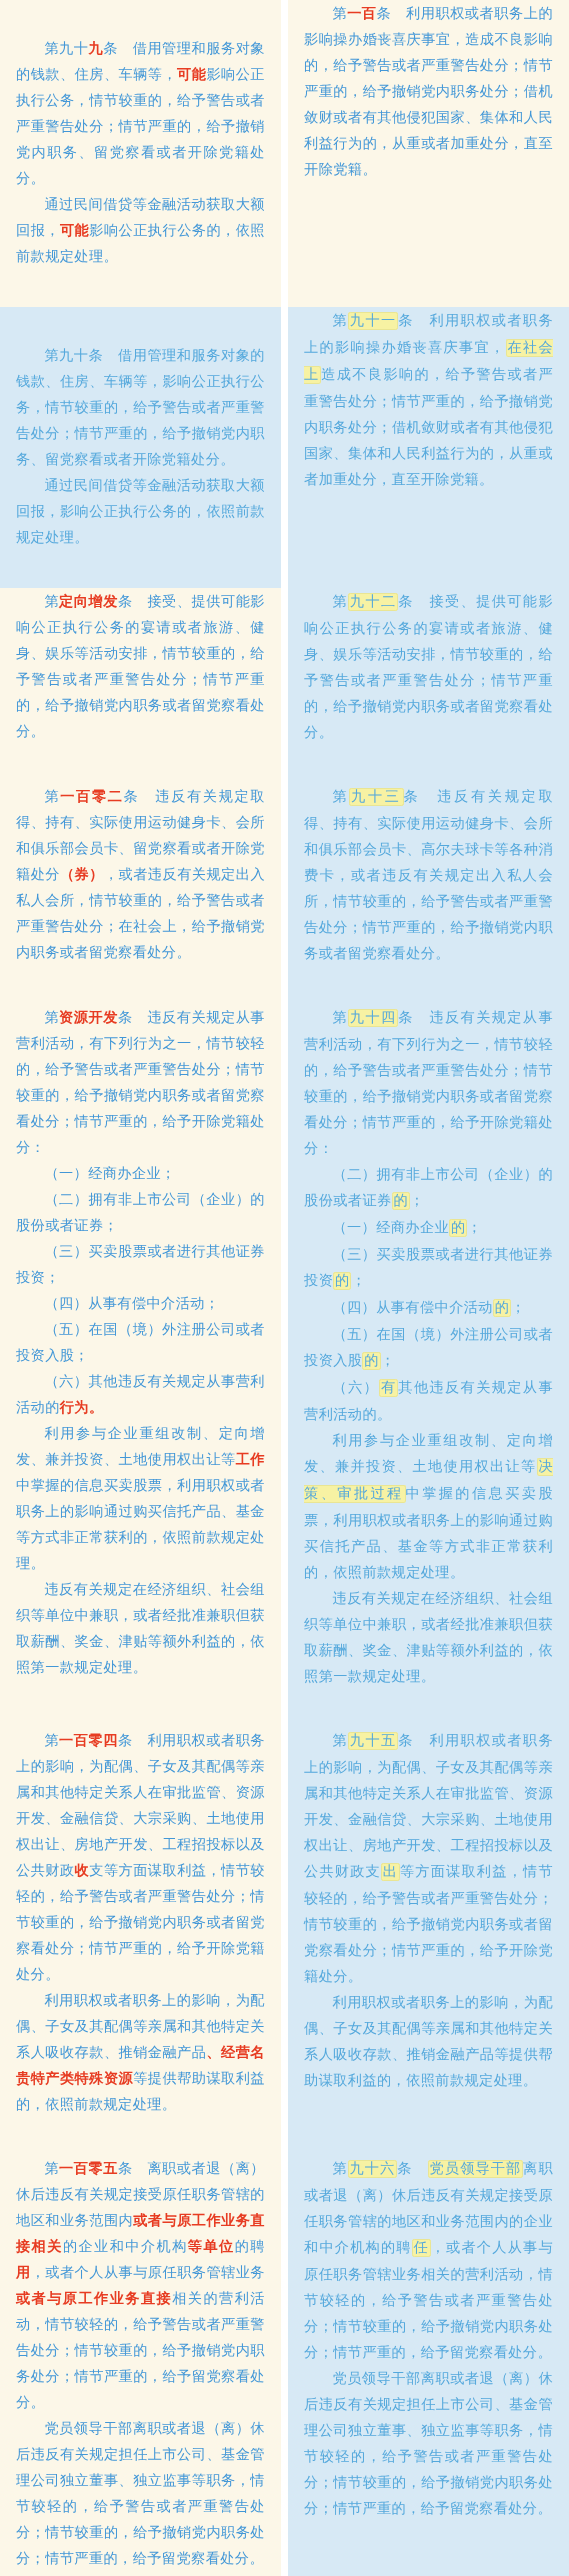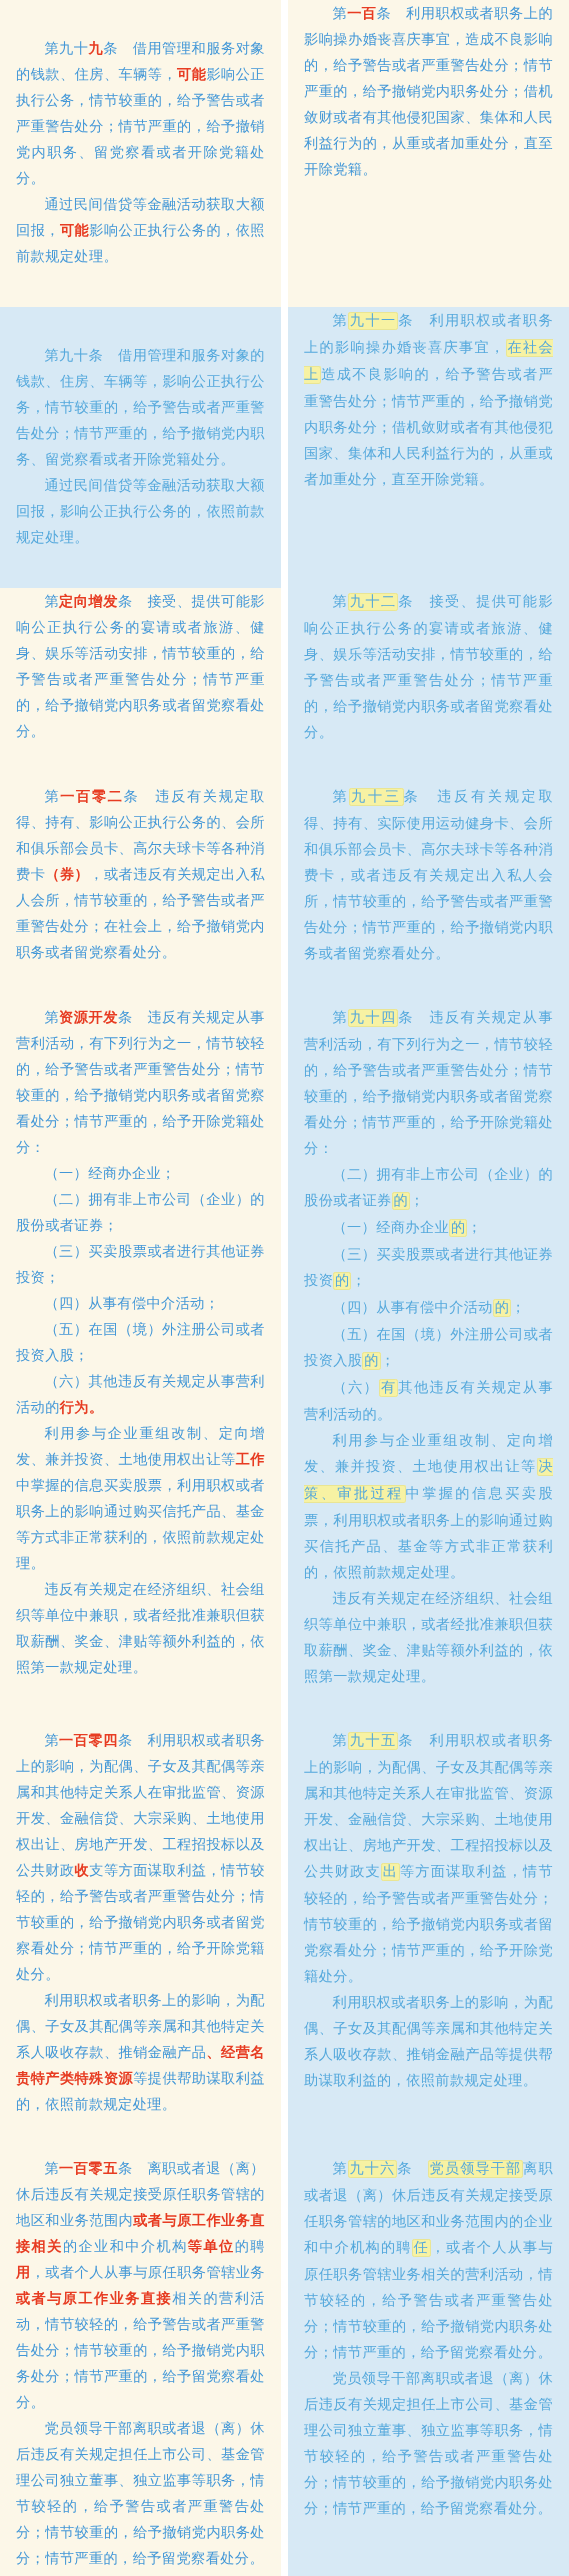--- a/index.html
+++ b/index.html
@@ -68,21 +68,21 @@
       <p><span class="n">第</span><span class="hl">九十一</span><span class="n">条　利用职权或者职务上的影响操办婚丧喜庆事宜，</span><span class="hl">在社会上</span><span class="n">造成不良影响的，给予警告或者严重警告处分；情节严重的，给予撤销党内职务处分；借机敛财或者有其他侵犯国家、集体和人民利益行为的，从重或者加重处分，直至开除党籍。</span></p>
     </div>
     <div class="cell left">
       <p><span class="n">第</span><span class="em">定向增发</span><span class="n">条　接受、提供可能影响公正执行公务的宴请或者旅游、健身、娱乐等活动安排，情节较重的，给予警告或者严重警告处分；情节严重的，给予撤销党内职务或者留党察看处分。</span></p>
     </div>
     <div class="gutter"></div>
     <div class="cell right">
       <p><span class="n">第</span><span class="hl">九十二</span><span class="n">条　接受、提供可能影响公正执行公务的宴请或者旅游、健身、娱乐等活动安排，情节较重的，给予警告或者严重警告处分；情节严重的，给予撤销党内职务或者留党察看处分。</span></p>
     </div>
     <div class="cell left">
-      <p><span class="n">第</span><span class="em">一百零二</span><span class="n">条　违反有关规定取得、持有、影响公正执行公务的、会所和俱乐部会员卡、高尔夫球卡等各种消费卡</span><span class="em">（券）</span><span class="n">，或者违反有关规定出入私人会所，情节较重的，给予警告或者严重警告处分；在社会上，给予撤销党内职务或者留党察看处分。</span></p>
+      <p><span class="n">第</span><span class="em">一百零二</span><span class="n">条　违反有关规定取得、持有、实际使用运动健身卡、会所和俱乐部会员卡、留党察看或者开除党籍处分</span><span class="em">（券）</span><span class="n">，或者违反有关规定出入私人会所，情节较重的，给予警告或者严重警告处分；在社会上，给予撤销党内职务或者留党察看处分。</span></p>
     </div>
     <div class="gutter"></div>
     <div class="cell right">
       <p><span class="n">第</span><span class="hl">九十三</span><span class="n">条　违反有关规定取得、持有、实际使用运动健身卡、会所和俱乐部会员卡、高尔夫球卡等各种消费卡，或者违反有关规定出入私人会所，情节较重的，给予警告或者严重警告处分；情节严重的，给予撤销党内职务或者留党察看处分。</span></p>
     </div>
     <div class="cell left">
       <p><span class="n">第</span><span class="em">资源开发</span><span class="n">条　违反有关规定从事营利活动，有下列行为之一，情节较轻的，给予警告或者严重警告处分；情节较重的，给予撤销党内职务或者留党察看处分；情节严重的，给予开除党籍处分：</span></p>
       <p><span class="n">（一）经商办企业；</span></p>
       <p><span class="n">（二）拥有非上市公司（企业）的股份或者证券；</span></p>
       <p><span class="n">（三）买卖股票或者进行其他证券投资；</span></p>

